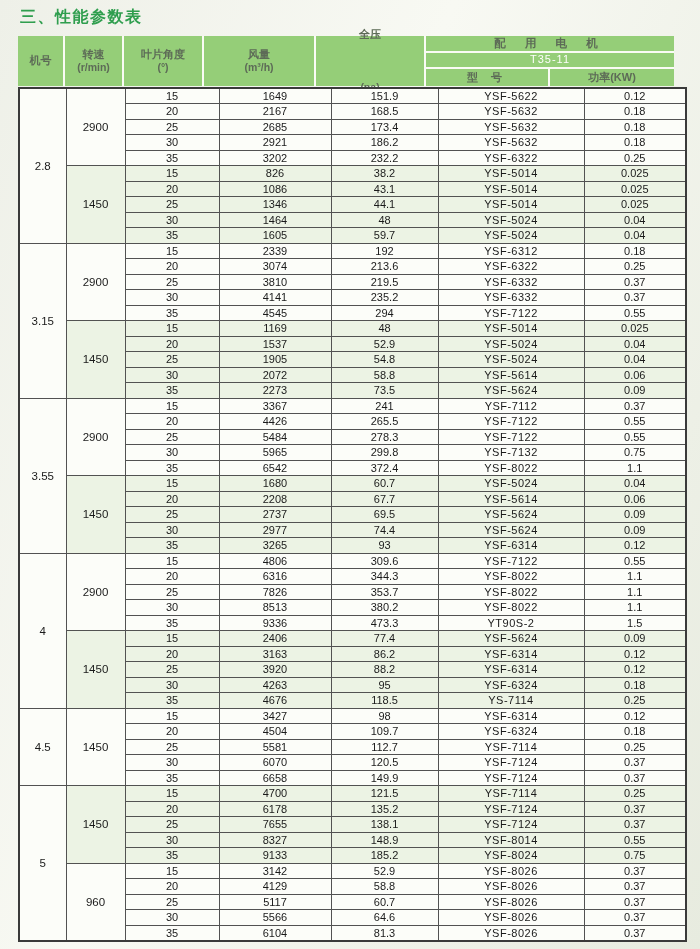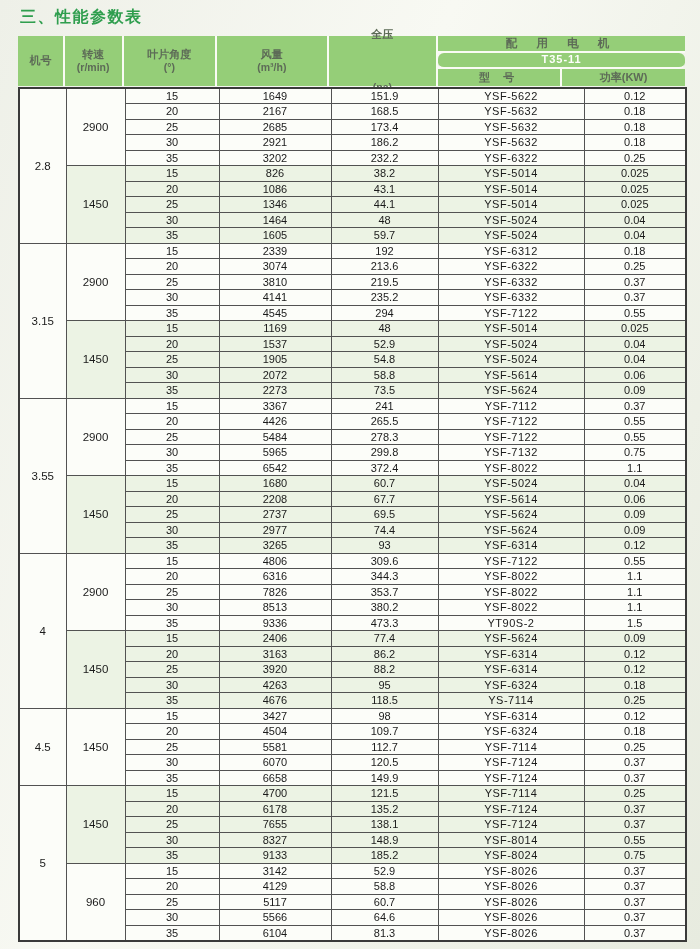--- a/index.html
+++ b/index.html
@@ -18,33 +18,33 @@
   
   .thead {
     position: absolute; left: 18px; top: 36px; width: 667px; height: 50px;
     display: flex;
   }
   .hcell {
     background: #95ce78; border-right: 2px solid #fafbf5;
     display: flex; flex-direction: column; justify-content: center; align-items: center;
     color: #5d6b57; font-weight: bold; font-size: 11px; line-height: 1.25; text-align: center;
   }
-  .c1 { width: 47px; align-items: center; } .c2 { width: 59px; } .c3 { width: 94px; }
+  .c1 { width: 47px; align-items: center; } .c2 { width: 59px; } .c3 { width: 80px; }
   .c4 { width: 112px; } .c5 { width: 110px; gap: 39px; }
   .hsub { font-size: 10.5px; font-weight: bold; }
   .hmotor { width: 248px; display: flex; flex-direction: column; }
   .mrow1 {
     height: 17px; background: #95ce78; border-bottom: 2px solid #fafbf5;
     color: #5d6b57; font-weight: bold; font-size: 11.5px; letter-spacing: 8px;
     text-align: center; line-height: 15px;
   }
   .mrow2 {
     height: 16px; background: #95ce78; border-bottom: 2px solid #fafbf5;
-    color: #fdfefb; font-weight: bold; font-size: 11px; letter-spacing: 1px;
-    text-align: center; line-height: 13px; border-radius: 6px;
+    color: #fdfefb; font-weight: normal; font-size: 11px; letter-spacing: 1px;
+    text-align: center; line-height: 13px;
   }
   .mrow3 { height: 17px; display: flex; }
   .mh {
     width: 124px; background: #95ce78; border-right: 2px solid #fafbf5;
     color: #5d6b57; font-weight: bold; font-size: 11px; letter-spacing: 5px;
     text-align: center; line-height: 17px;
   }
   .ph {
     flex: 1; background: #95ce78; color: #5d6b57; font-weight: bold; font-size: 11px;
     text-align: center; line-height: 17px;

